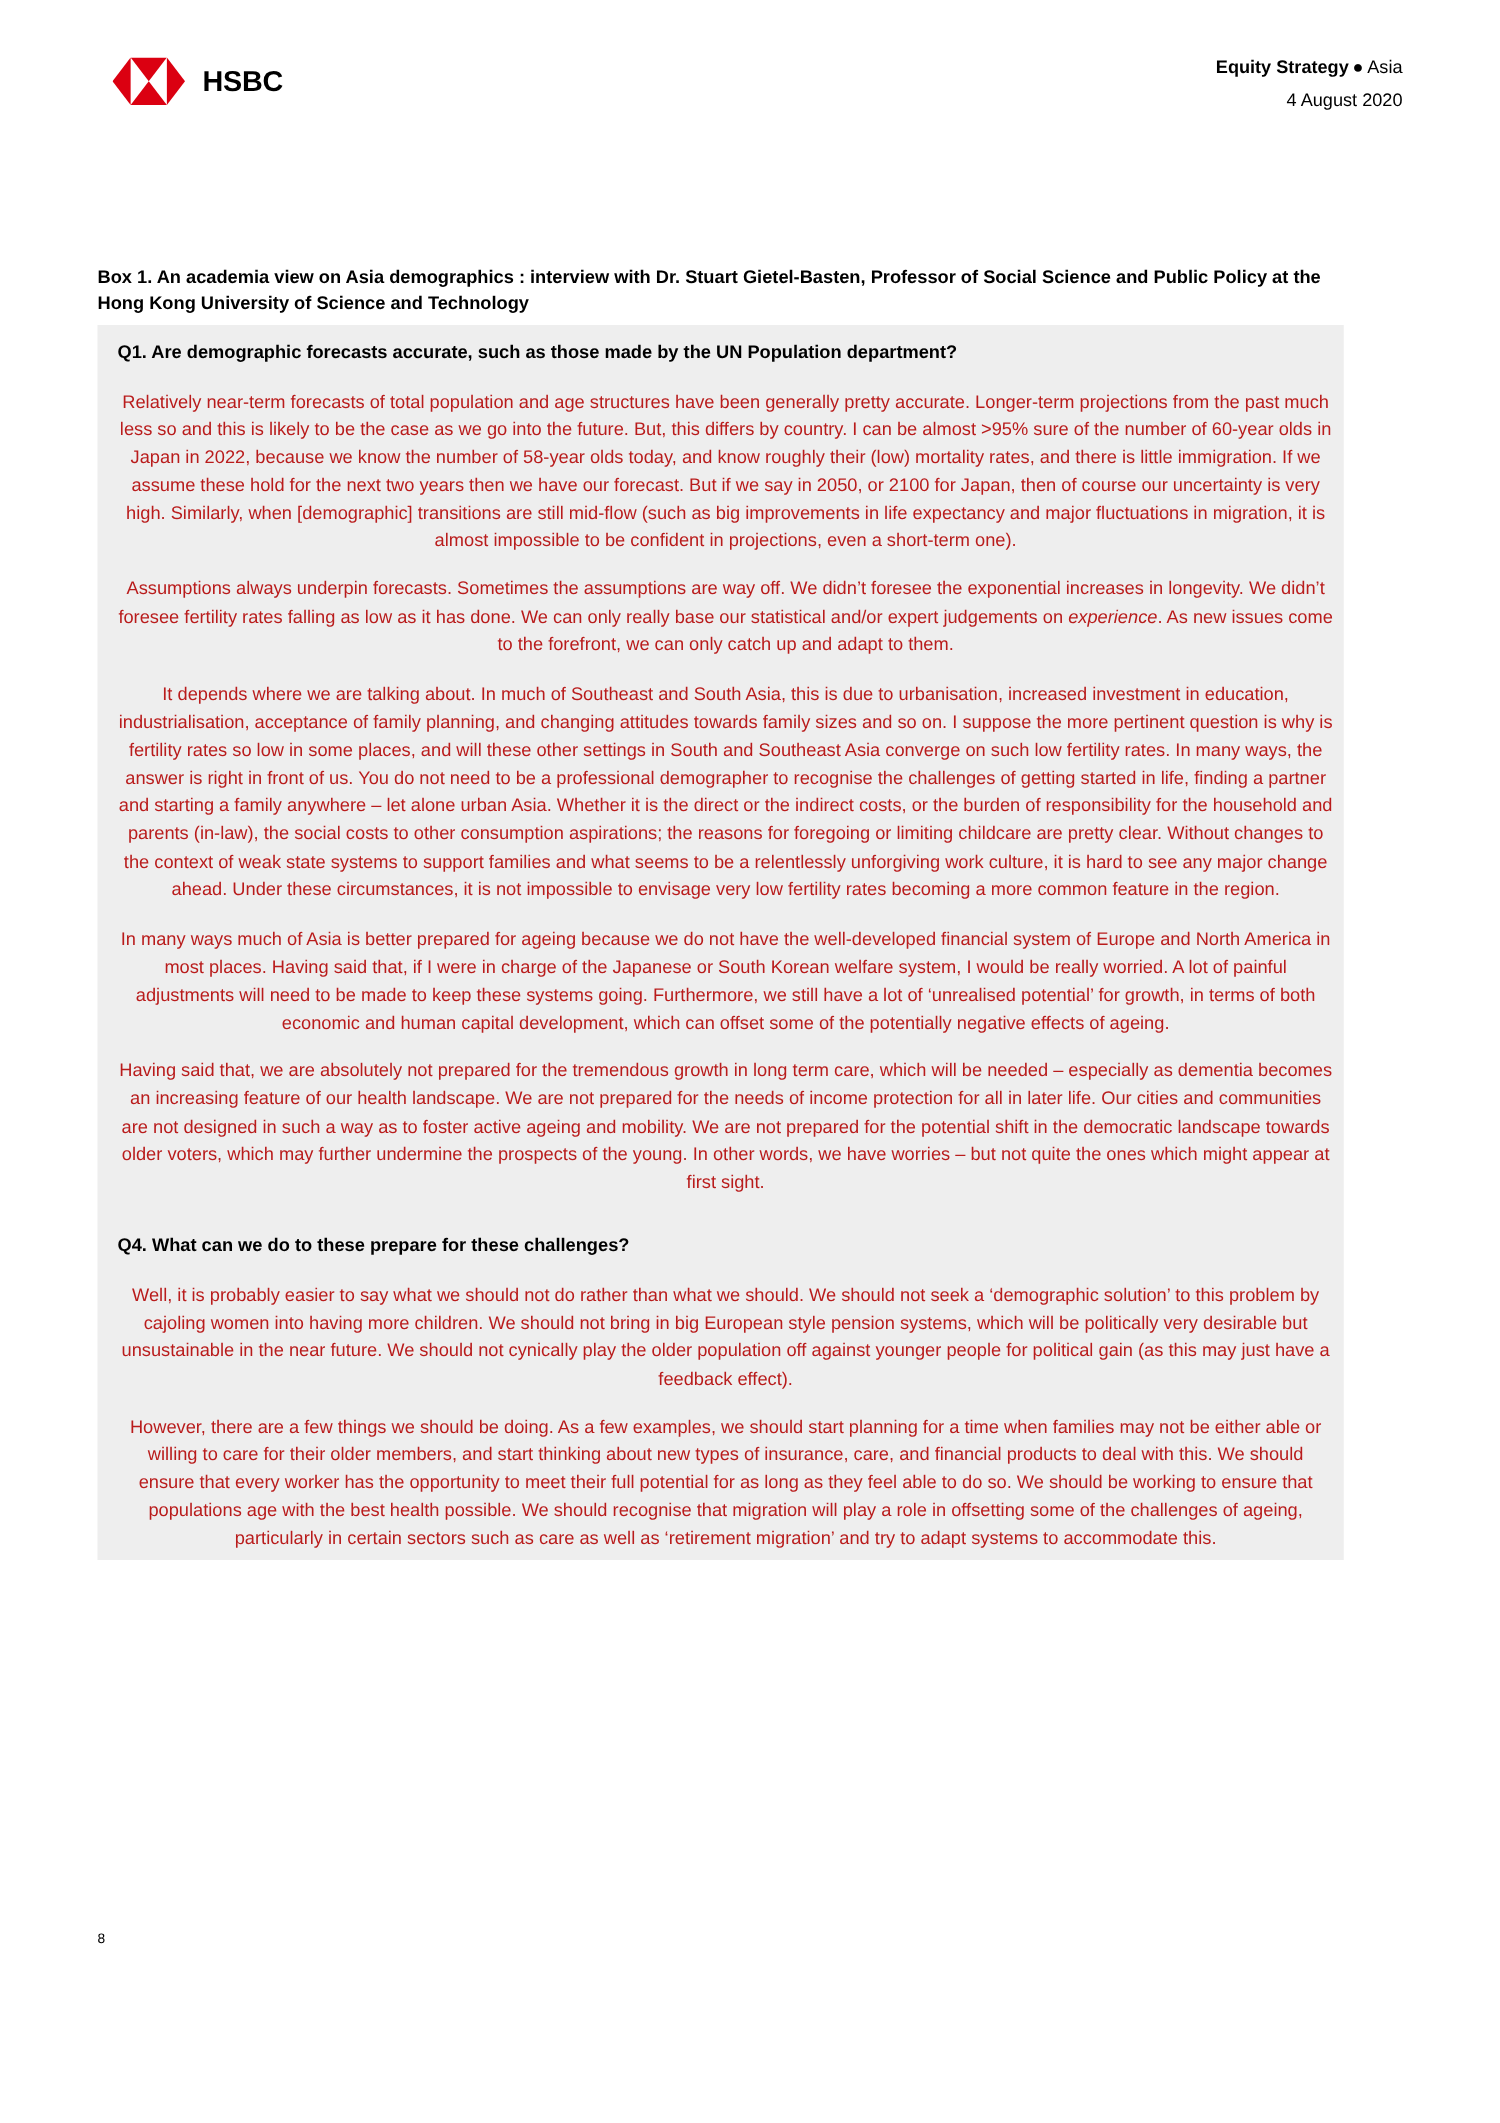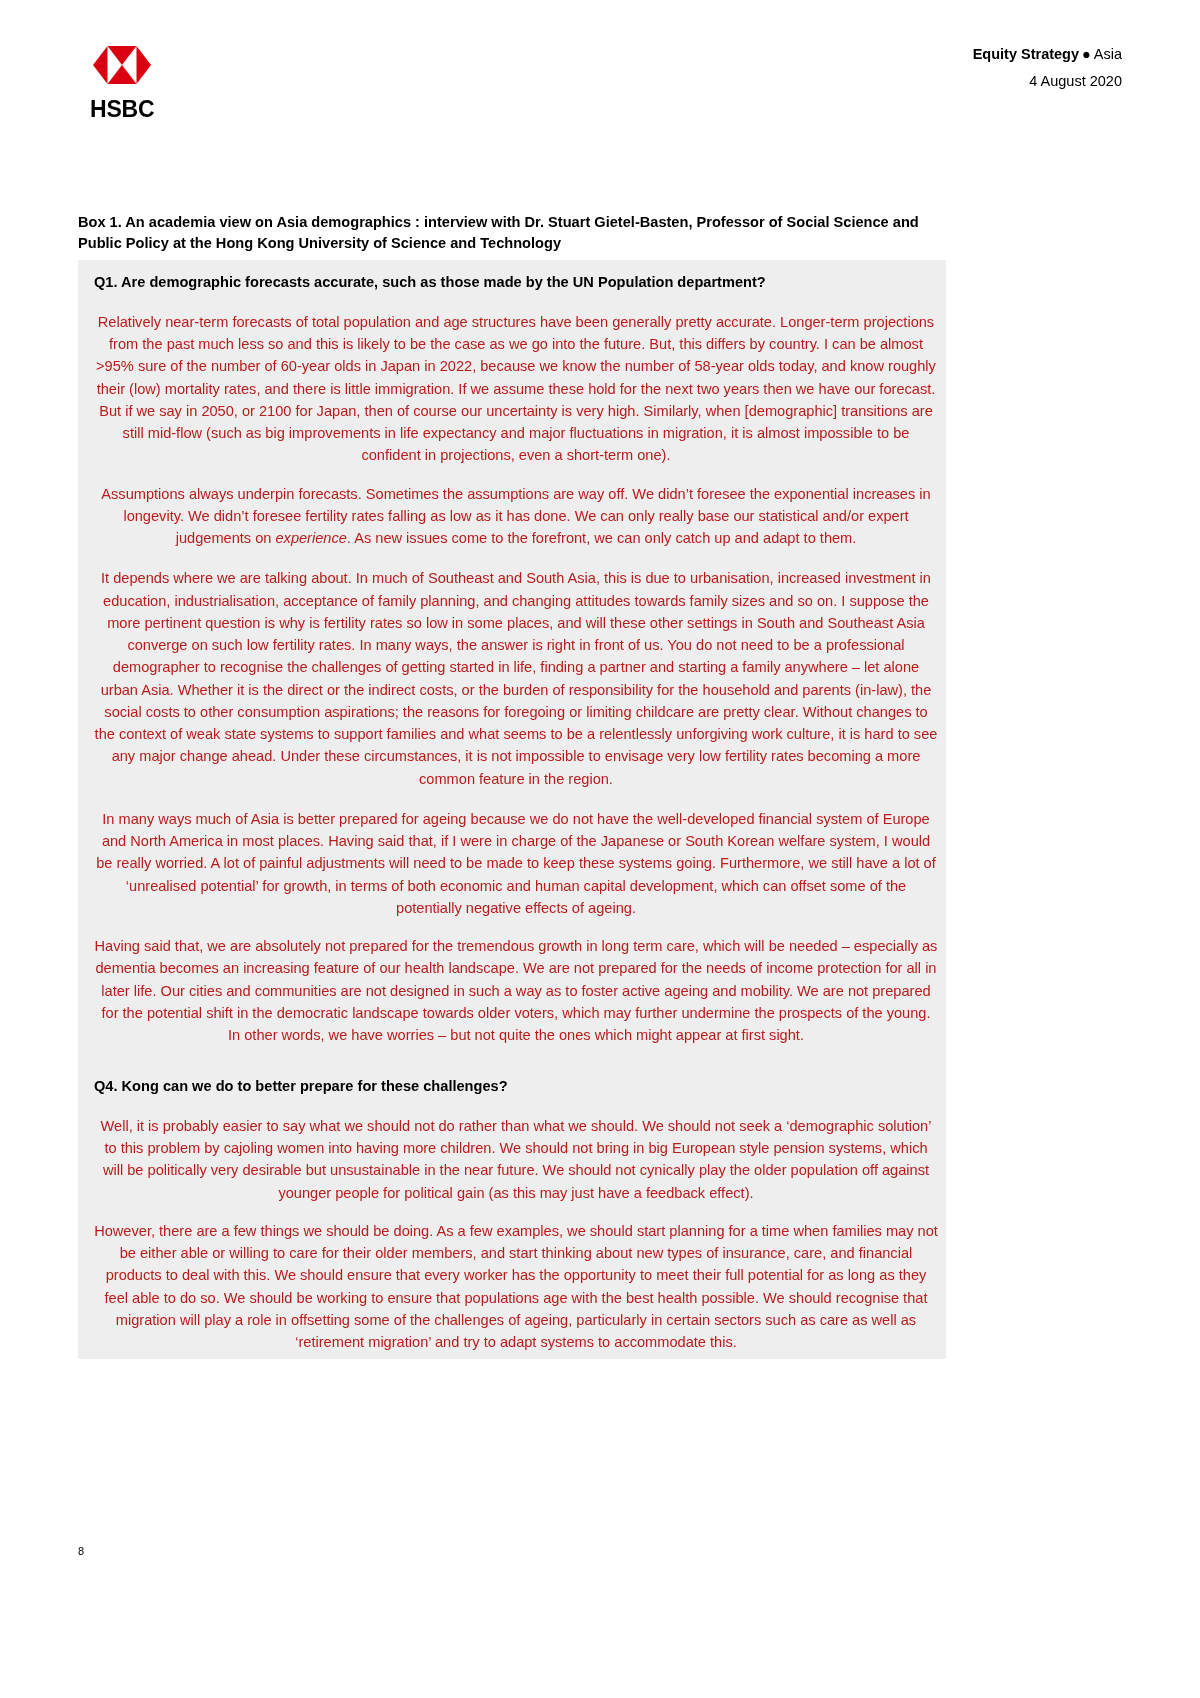--- a/index.html
+++ b/index.html
@@ -32,21 +32,20 @@
     display: flex;
     align-items: flex-start;
     justify-content: space-between;
   }
   .brand {
     display: flex;
     align-items: center;
     gap: 14px;
     margin-top: 8px;
     margin-left: 12px;
-    flex-direction: column;
   }
   .hsbc-mark {
     width: 58px;
     height: 38px;
     display: block;
   }
   .brand-name {
     font-size: 23px;
     font-weight: bold;
     letter-spacing: -0.2px;
@@ -77,21 +76,21 @@
     font-weight: normal;
     color: #000;
     margin-top: 7px;
   }
 
   
   .box-wrap {
     position: absolute;
     top: 212px;
     left: 78px;
-    width: 868px;
+    width: 997px;
   }
   .box-title {
     font-size: 14.6px;
     font-weight: bold;
     line-height: 1.42;
     color: #000;
     margin-bottom: 7px;
   }
   .box-body {
     background: #eeeeee;
@@ -172,21 +171,21 @@
 
       <div class="q-head">Q1. Are demographic forecasts accurate, such as those made by the UN Population department?</div>
       <p class="para first">Relatively near-term forecasts of total population and age structures have been generally pretty accurate. Longer-term projections from the past much less so and this is likely to be the case as we go into the future. But, this differs by country. I can be almost &gt;95% sure of the number of 60-year olds in Japan in 2022, because we know the number of 58-year olds today, and know roughly their (low) mortality rates, and there is little immigration. If we assume these hold for the next two years then we have our forecast. But if we say in 2050, or 2100 for Japan, then of course our uncertainty is very high. Similarly, when [demographic] transitions are still mid-flow (such as big improvements in life expectancy and major fluctuations in migration, it is almost impossible to be confident in projections, even a short-term one).</p>
       <p class="para"><span>Assumptions always underpin forecasts. Sometimes the assumptions are way off. We didn’t foresee the exponential increases in longevity. We didn’t foresee fertility rates falling as low as it has done. We can only really base our statistical and/or expert judgements on </span><span class="ital">experience</span><span>. As new issues come to the forefront, we can only catch up and adapt to them.</span></p>
 
       <p class="para first">It depends where we are talking about. In much of Southeast and South Asia, this is due to urbanisation, increased investment in education, industrialisation, acceptance of family planning, and changing attitudes towards family sizes and so on. I suppose the more pertinent question is why is fertility rates so low in some places, and will these other settings in South and Southeast Asia converge on such low fertility rates. In many ways, the answer is right in front of us. You do not need to be a professional demographer to recognise the challenges of getting started in life, finding a partner and starting a family anywhere – let alone urban Asia. Whether it is the direct or the indirect costs, or the burden of responsibility for the household and parents (in-law), the social costs to other consumption aspirations; the reasons for foregoing or limiting childcare are pretty clear. Without changes to the context of weak state systems to support families and what seems to be a relentlessly unforgiving work culture, it is hard to see any major change ahead. Under these circumstances, it is not impossible to envisage very low fertility rates becoming a more common feature in the region.</p>
 
       <p class="para first">In many ways much of Asia is better prepared for ageing because we do not have the well-developed financial system of Europe and North America in most places. Having said that, if I were in charge of the Japanese or South Korean welfare system, I would be really worried. A lot of painful adjustments will need to be made to keep these systems going. Furthermore, we still have a lot of ‘unrealised potential’ for growth, in terms of both economic and human capital development, which can offset some of the potentially negative effects of ageing.</p>
       <p class="para">Having said that, we are absolutely not prepared for the tremendous growth in long term care, which will be needed – especially as dementia becomes an increasing feature of our health landscape. We are not prepared for the needs of income protection for all in later life. Our cities and communities are not designed in such a way as to foster active ageing and mobility. We are not prepared for the potential shift in the democratic landscape towards older voters, which may further undermine the prospects of the young. In other words, we have worries – but not quite the ones which might appear at first sight.</p>
 
-      <div class="q-head spaced">Q4. Kong can we do to better prepare for these challenges?</div>
+      <div class="q-head spaced">Q4. What can we do to these prepare for these challenges?</div>
       <p class="para first">Well, it is probably easier to say what we should not do rather than what we should. We should not seek a ‘demographic solution’ to this problem by cajoling women into having more children. We should not bring in big European style pension systems, which will be politically very desirable but unsustainable in the near future. We should not cynically play the older population off against younger people for political gain (as this may just have a feedback effect).</p>
       <p class="para">However, there are a few things we should be doing. As a few examples, we should start planning for a time when families may not be either able or willing to care for their older members, and start thinking about new types of insurance, care, and financial products to deal with this. We should ensure that every worker has the opportunity to meet their full potential for as long as they feel able to do so. We should be working to ensure that populations age with the best health possible. We should recognise that migration will play a role in offsetting some of the challenges of ageing, particularly in certain sectors such as care as well as ‘retirement migration’ and try to adapt systems to accommodate this.</p>
 
 
     </div>
   </div>
 
   <div class="page-number">8</div>
 
 </div>

